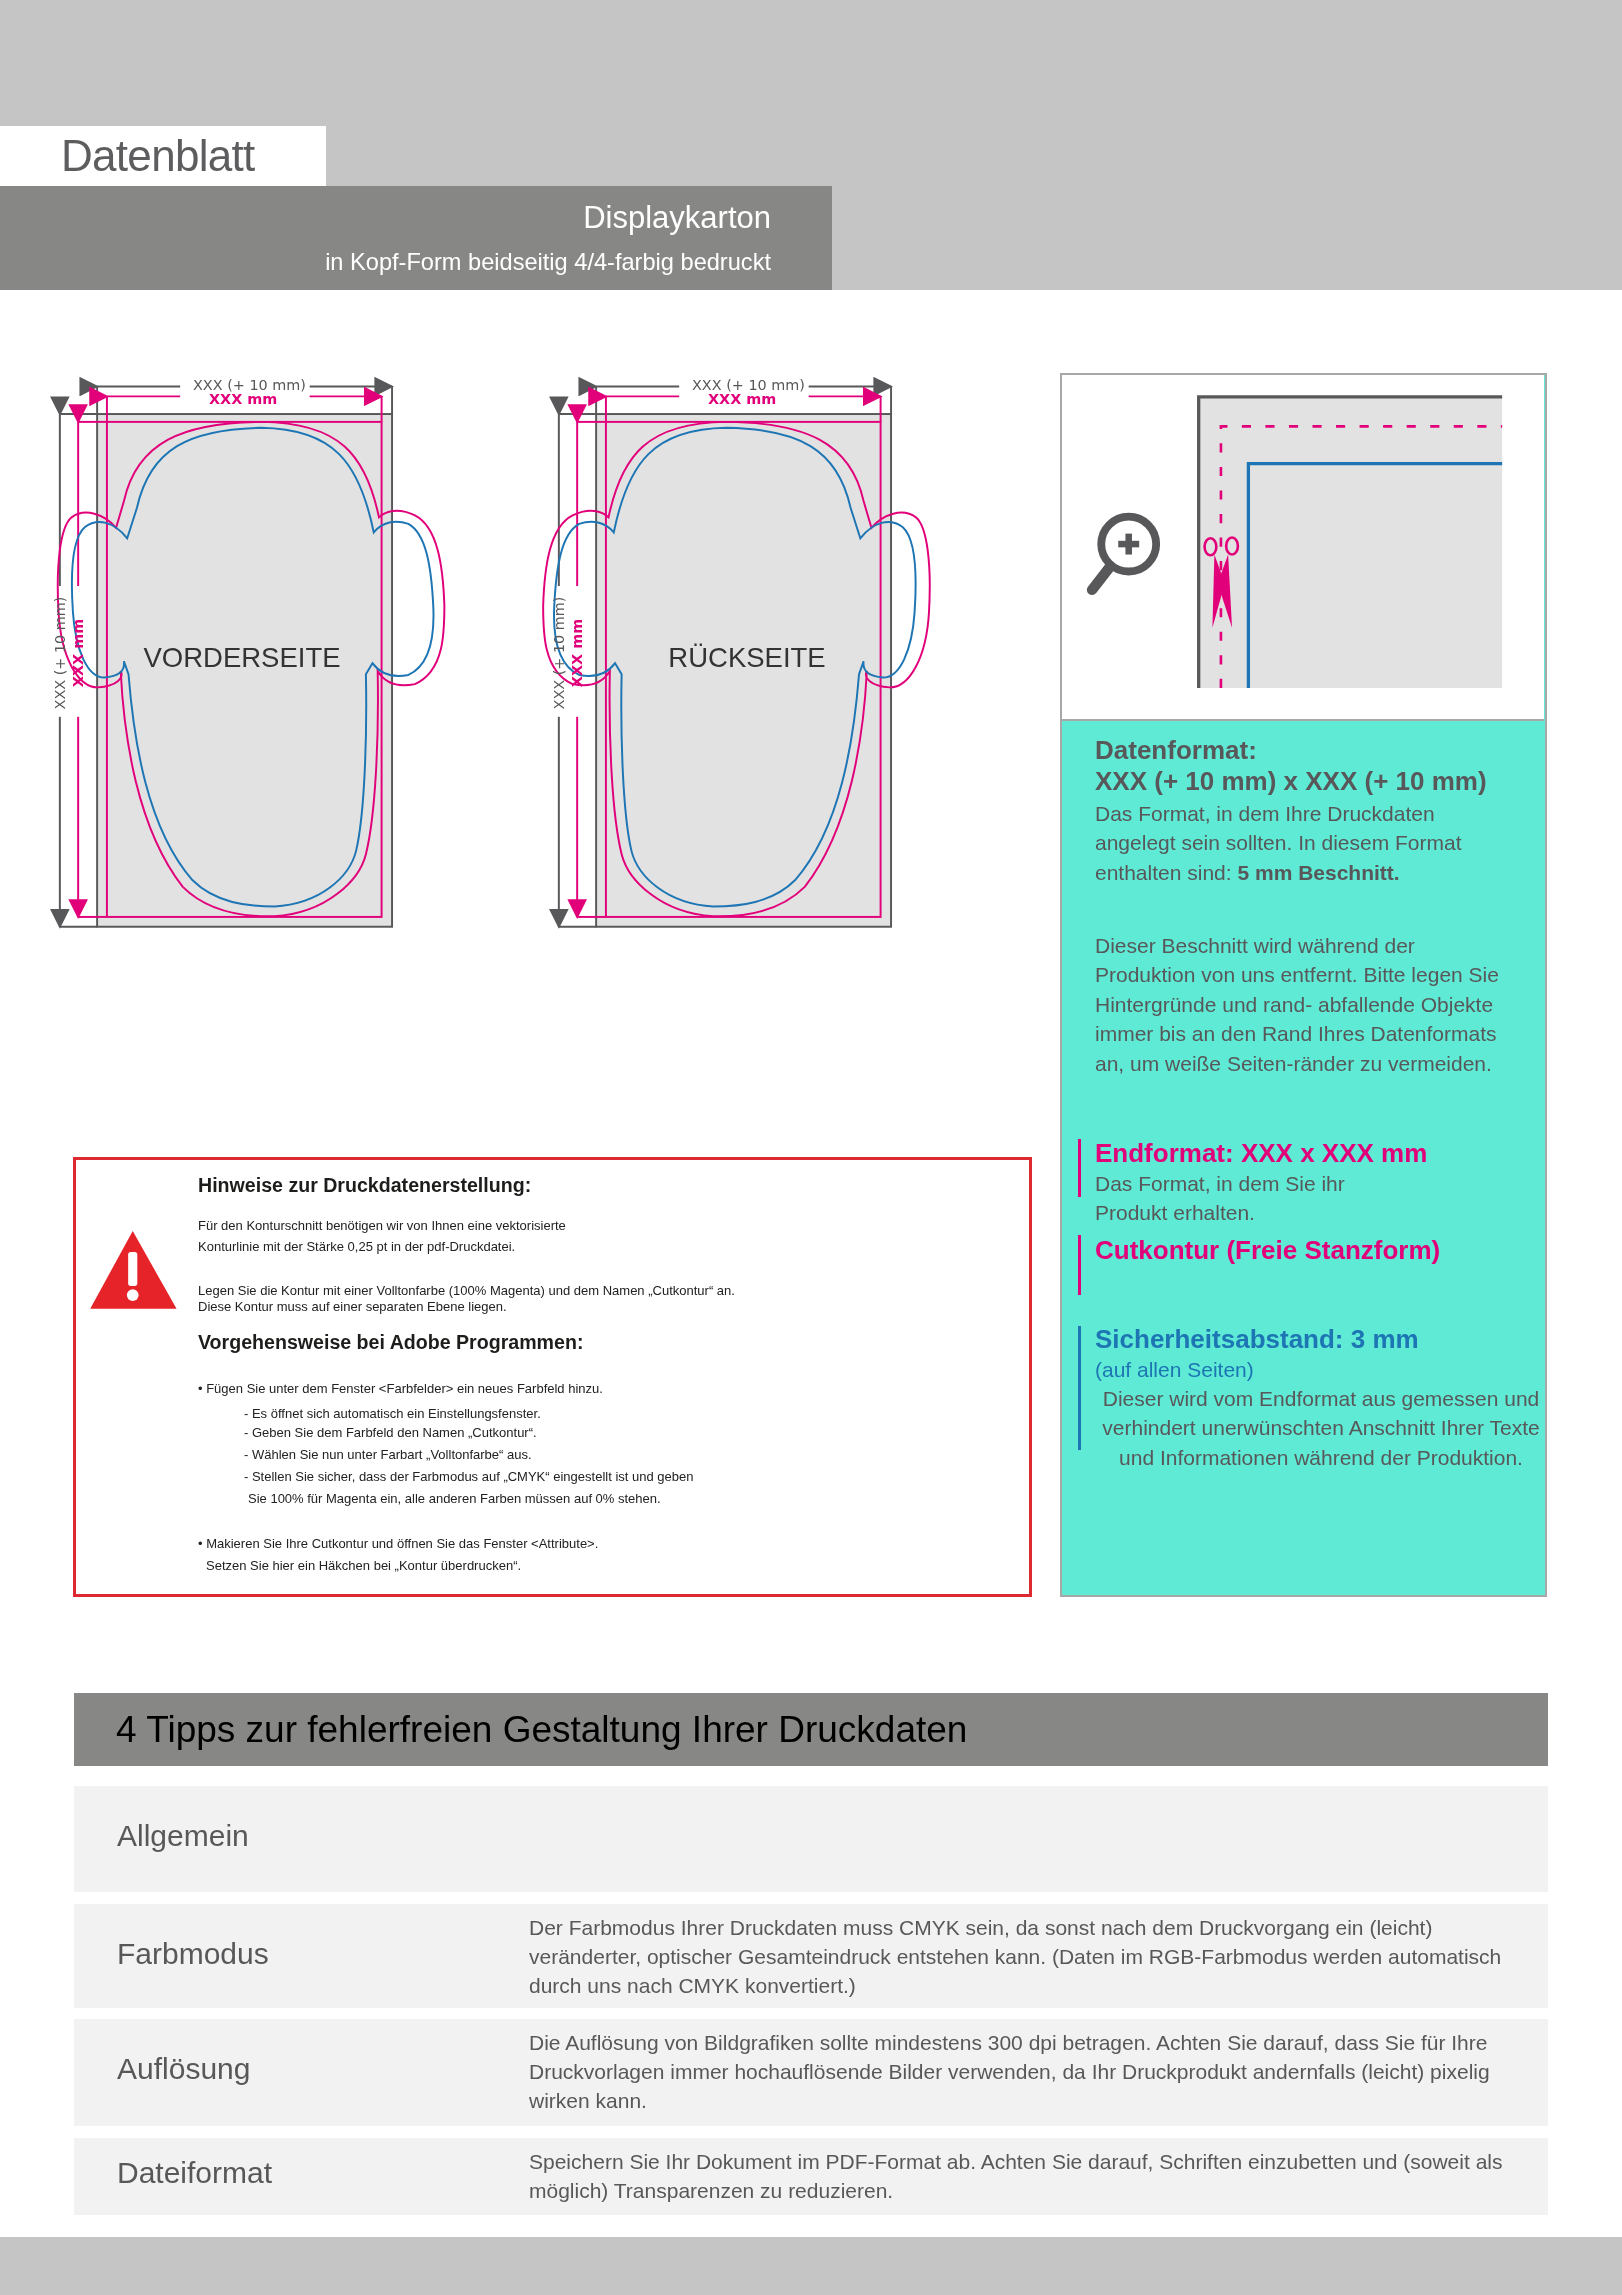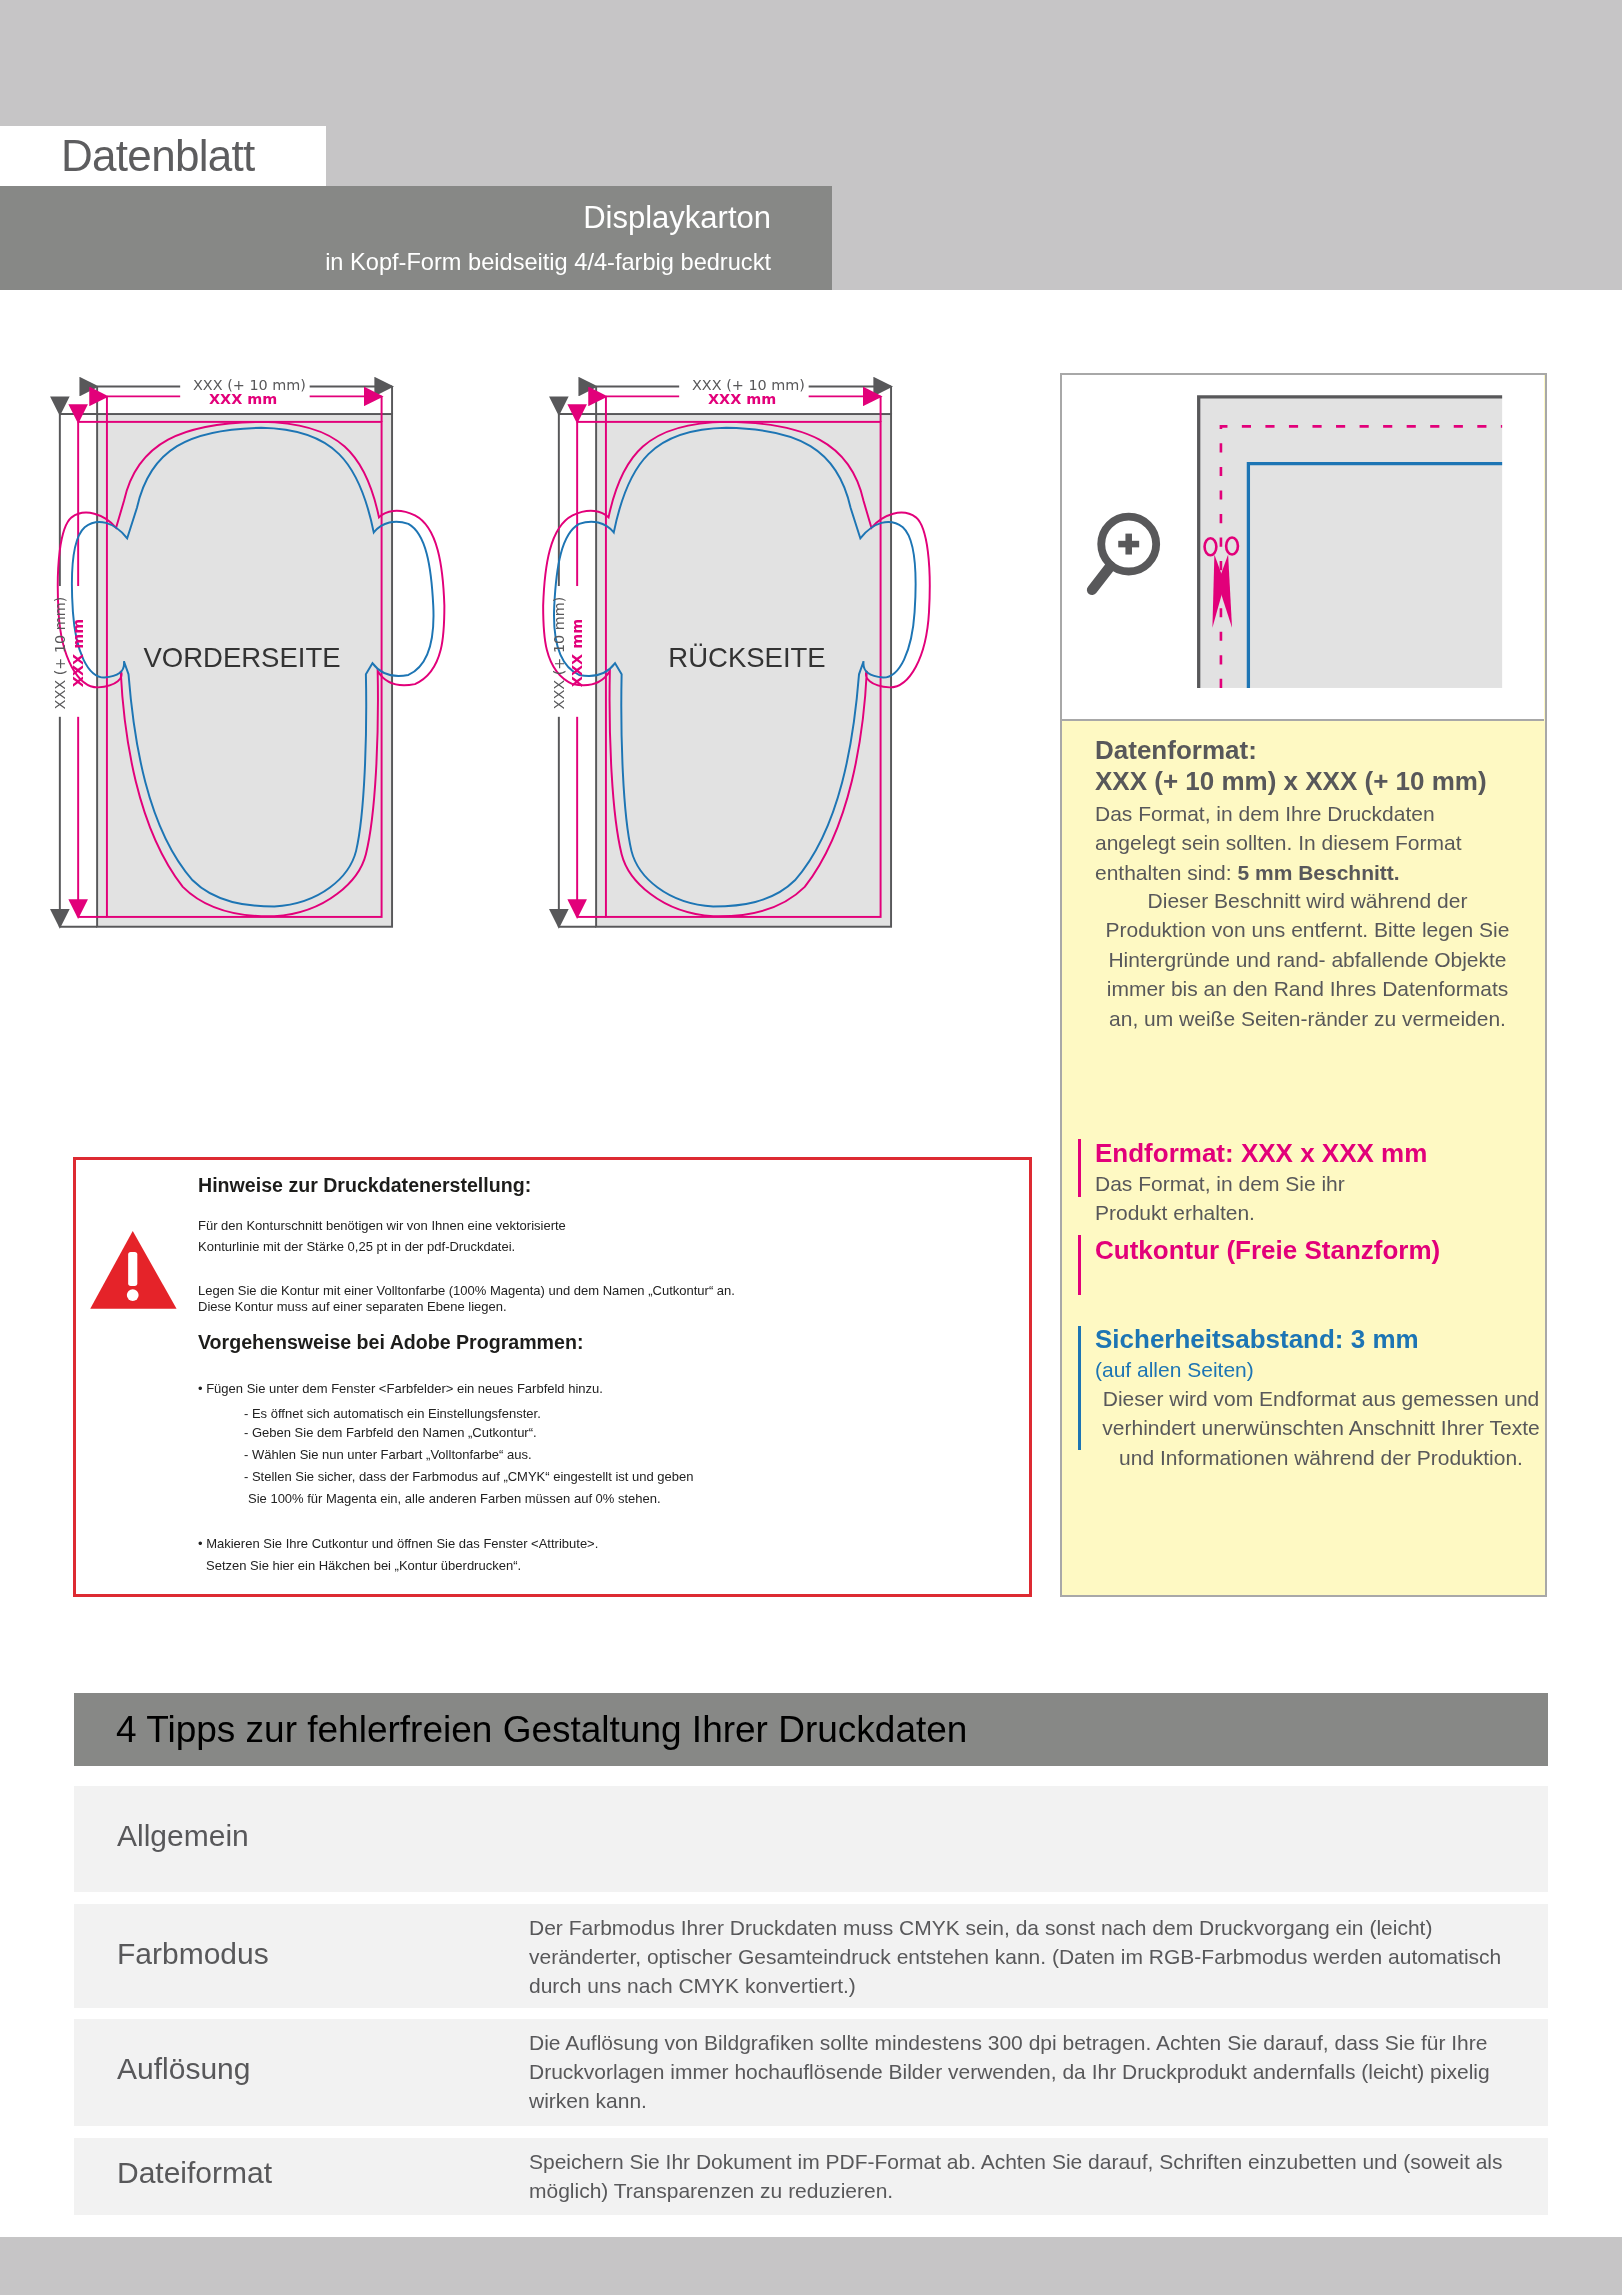--- a/index.html
+++ b/index.html
@@ -15,21 +15,21 @@
   #subtitle-1 { right: 852px; top: 198px; font-size: 31px; color: #ffffff; line-height: 39px; white-space: nowrap; }
   #subtitle-2 { right: 852px; top: 247px; font-size: 23.6px; color: #ffffff; line-height: 31px; white-space: nowrap; }
 
   
   .diagram { position: absolute; }
   .diagram svg { position: absolute; left: 0; top: 0; overflow: visible; }
   .dim-text { font-family: "DejaVu Sans", sans-serif; }
   .side-label { position: absolute; font-size: 27.5px; color: #333333; white-space: nowrap; transform: translate(-50%, -50%); }
 
   
-  #info-panel { left: 1060px; top: 373px; width: 487px; height: 1224px; border: 2.6px solid #a8a8a8; background: #fef9c3; }
+  #info-panel { left: 1060px; top: 373px; width: 487px; height: 1224px; border: 2.6px solid #a8a8a8; background: #5eead4; }
   #info-zoom-area { left: 0; top: 0; width: 482px; height: 346px; background: #ffffff; border-bottom: 2.6px solid #a8a8a8; }
   .info-text { position: absolute; left: 33px; font-size: 21px; line-height: 29.4px; color: #58585a; }
   .info-head { font-weight: bold; font-size: 26px; line-height: 33px; }
   .bar { position: absolute; left: 15.7px; width: 3.3px; }
 
   
   #hint-box { left: 73px; top: 1157px; width: 959px; height: 440px; border: 3.3px solid #dd2a32; background: #ffffff; }
   .hint-text { position: absolute; left: 122px; font-size: 13px; line-height: 22px; color: #222222; white-space: nowrap; }
   .hint-head { font-weight: bold; font-size: 19.6px; color: #1d1d1b; }
 
@@ -152,21 +152,21 @@
         <rect x="-16" y="-5" width="32" height="10" fill="#58585a"></rect>
         <rect x="-5" y="-16" width="10" height="32" fill="#58585a"></rect>
         <line x1="-28" y1="34" x2="-56" y2="70" stroke="#58585a" stroke-width="16" stroke-linecap="round"></line>
       </g>
     </svg>
   </div>
 
   <div class="info-text info-head" style="top:359px;">Datenformat:</div>
   <div class="info-text info-head" style="top:390px; white-space:nowrap;">XXX (+ 10 mm) x XXX (+ 10 mm)</div>
   <div class="info-text" style="top:424px; width:425px;"><span>Das Format, in dem Ihre Druckdaten angelegt sein sollten. In diesem Format enthalten sind:</span> <b>5 mm Beschnitt.</b></div>
-  <div class="info-text" style="top:511px; width:425px;text-align:center;">Dieser Beschnitt wird während der Produktion von uns entfernt. Bitte legen Sie Hintergründe und rand- abfallende Objekte immer bis an den Rand Ihres Datenformats an, um weiße Seiten-ränder zu vermeiden.</div>
+  <div class="info-text" style="top:556px; width:425px;">Dieser Beschnitt wird während der Produktion von uns entfernt. Bitte legen Sie Hintergründe und rand- abfallende Objekte immer bis an den Rand Ihres Datenformats an, um weiße Seiten-ränder zu vermeiden.</div>
 
   <div class="bar" style="top:764px; height:58px; background:#e2007a;"></div>
   <div class="info-text info-head" style="top:762px; color:#e2007a;">Endformat: XXX x XXX mm</div>
   <div class="info-text" style="top:794px; width:275px;">Das Format, in dem Sie ihr Produkt erhalten.</div>
 
   <div class="bar" style="top:860px; height:60px; background:#e2007a;"></div>
   <div class="info-text info-head" style="top:859px; color:#e2007a;">Cutkontur (Freie Stanzform)</div>
 
   <div class="bar" style="top:951px; height:124px; background:#1d75b4;"></div>
   <div class="info-text info-head" style="top:948px; color:#1d75b4;">Sicherheitsabstand: 3 mm</div>

